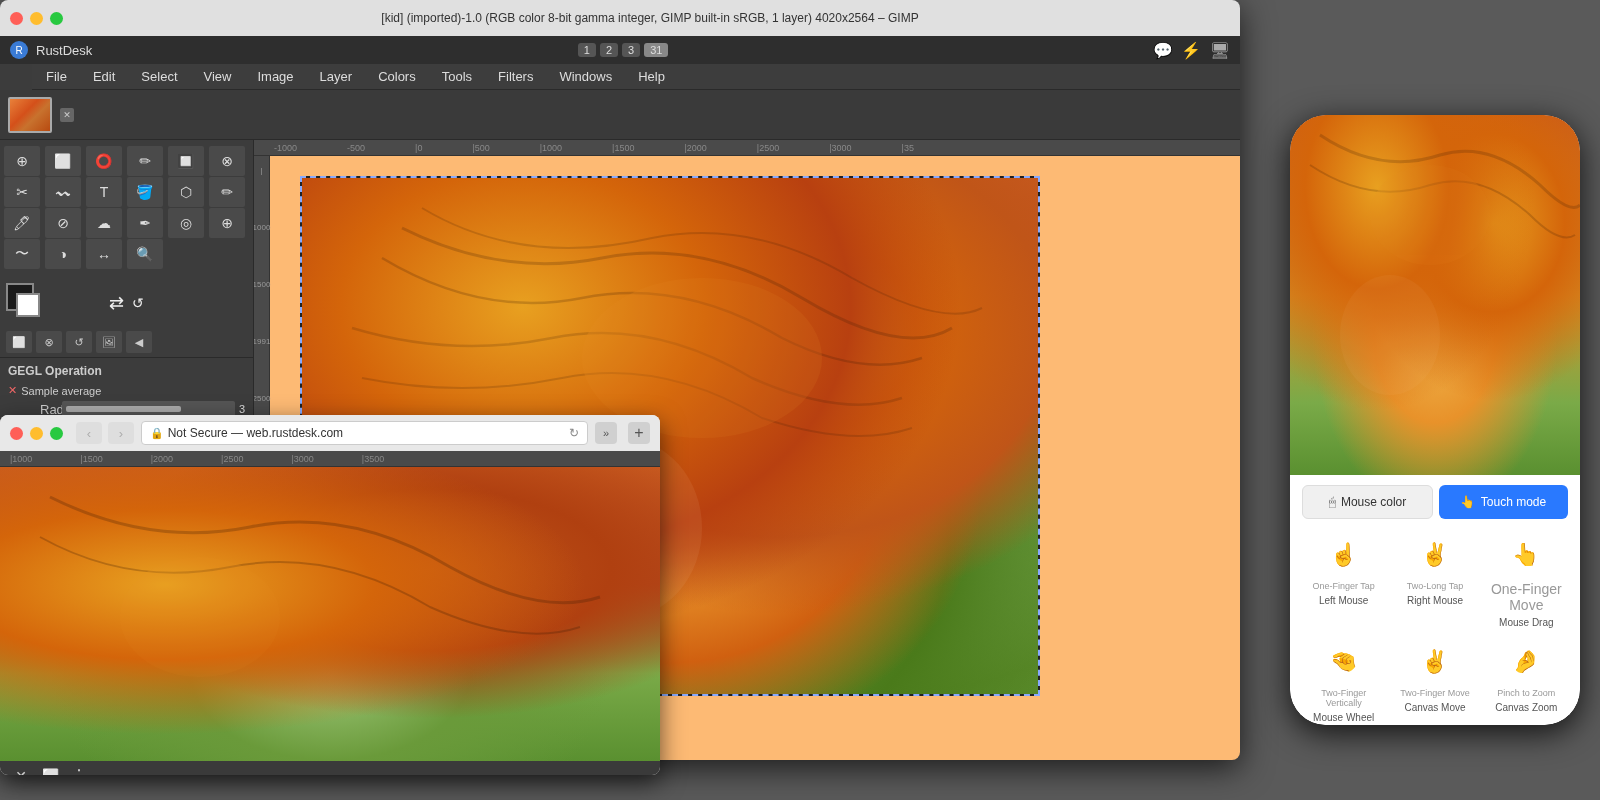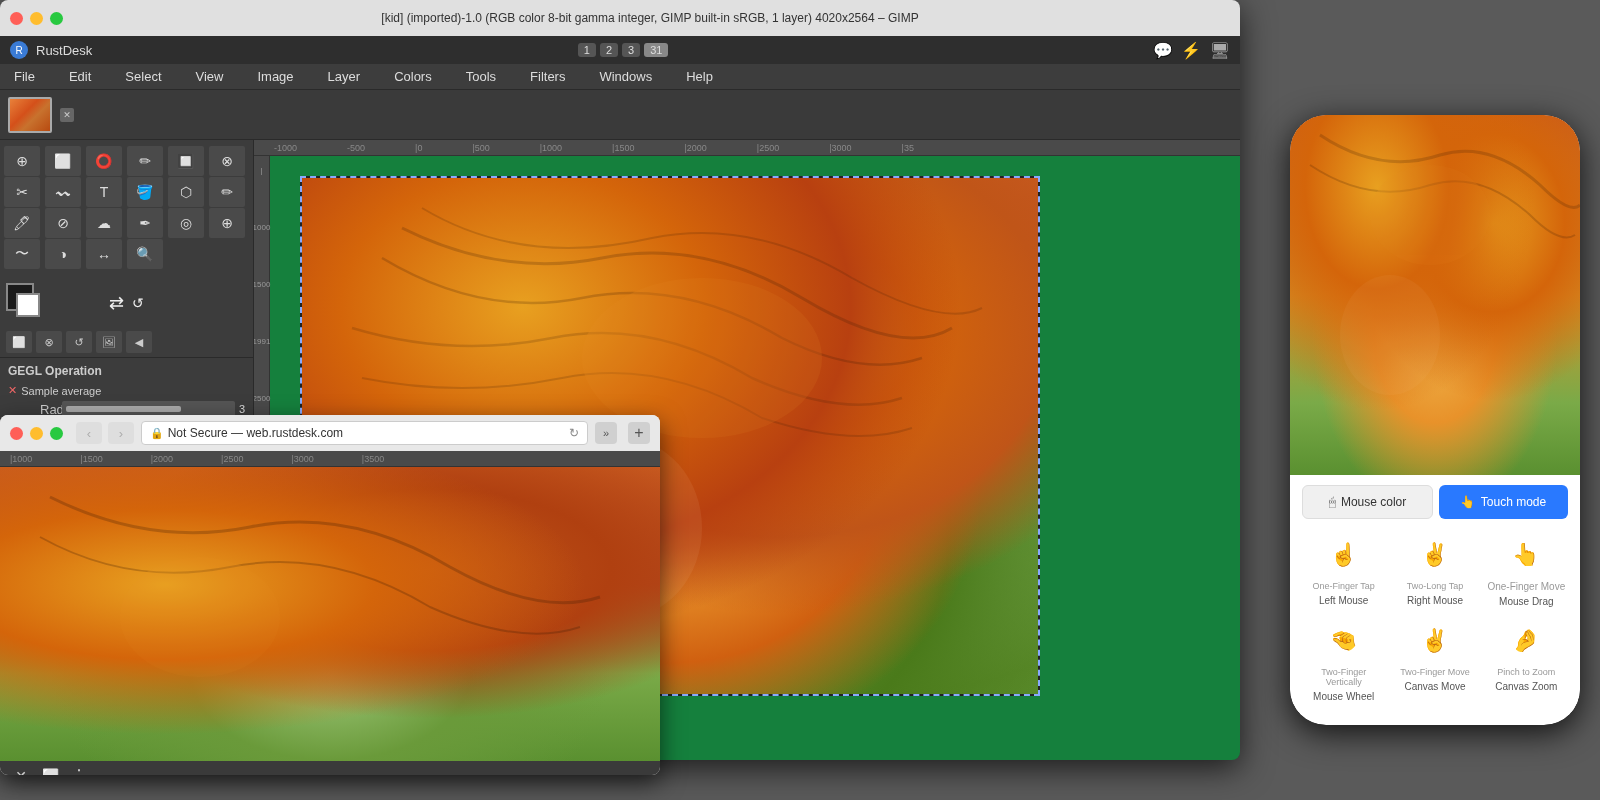--- a/index.html
+++ b/index.html
@@ -50,22 +50,23 @@
       font-weight: 500;
     }
 
     
     .gimp-menubar {
       height: 26px;
       background: #3d3d3d;
       display: flex;
       align-items: center;
       padding: 0 6px;
-      gap: 18px;
+      gap: 10px;
       border-bottom: 1px solid #2a2a2a;
+      margin-left: 32px;
     }
     .menu-item {
       padding: 2px 8px;
       font-size: 13px;
       color: #ddd;
       cursor: pointer;
       border-radius: 3px;
     }
 
     
@@ -222,21 +223,21 @@
     }
     .options-slider-val {
       margin-left: auto;
       font-size: 11px;
       color: #ddd;
     }
 
     
     .canvas-area {
       flex: 1;
-      background: #15803d;
+      background: #fdba74;
       position: relative;
       overflow: hidden;
     }
     .canvas-ruler-h {
       height: 16px;
       background: #4a4a4a;
       border-bottom: 1px solid #333;
       display: flex;
       align-items: center;
       padding-left: 20px;
@@ -751,21 +752,21 @@
           <span class="phone-grid-label" style="color:#999;font-size:9px;text-align:right;">One-Finger Tap</span>
           <span class="phone-grid-label">Left Mouse</span>
         </div>
         <div class="phone-grid-item">
           <div class="phone-grid-icon">✌</div>
           <span class="phone-grid-label" style="color:#999;font-size:9px;">Two-Long Tap</span>
           <span class="phone-grid-label">Right Mouse</span>
         </div>
         <div class="phone-grid-item">
           <div class="phone-grid-icon">👆</div>
-          <span class="phone-grid-label" style="color:#999;font-size:10px;">One-Finger Move</span>
+          <span class="phone-grid-label" style="color:#999;font-size:14px;">One-Finger Move</span>
           <span class="phone-grid-label">Mouse Drag</span>
         </div>
         <div class="phone-grid-item">
           <div class="phone-grid-icon">🤏</div>
           <span class="phone-grid-label" style="color:#999;font-size:9px;">Two-Finger Vertically</span>
           <span class="phone-grid-label">Mouse Wheel</span>
         </div>
         <div class="phone-grid-item">
           <div class="phone-grid-icon">✌</div>
           <span class="phone-grid-label" style="color:#999;font-size:9px;">Two-Finger Move</span>

